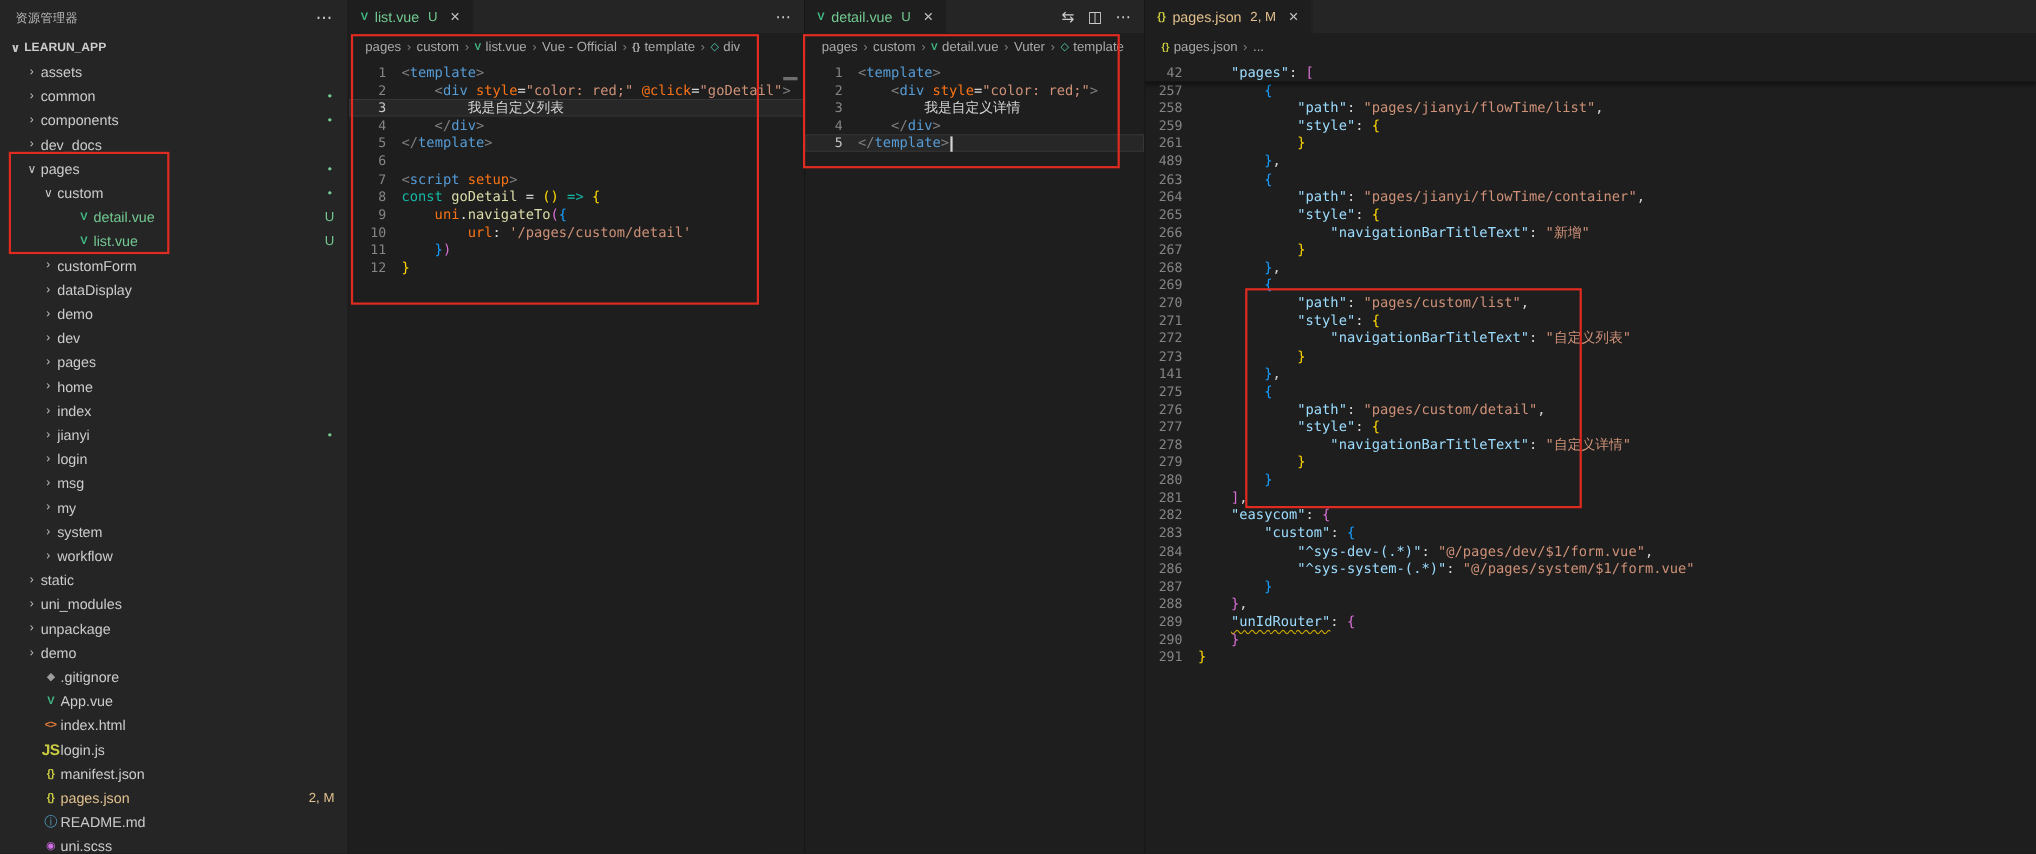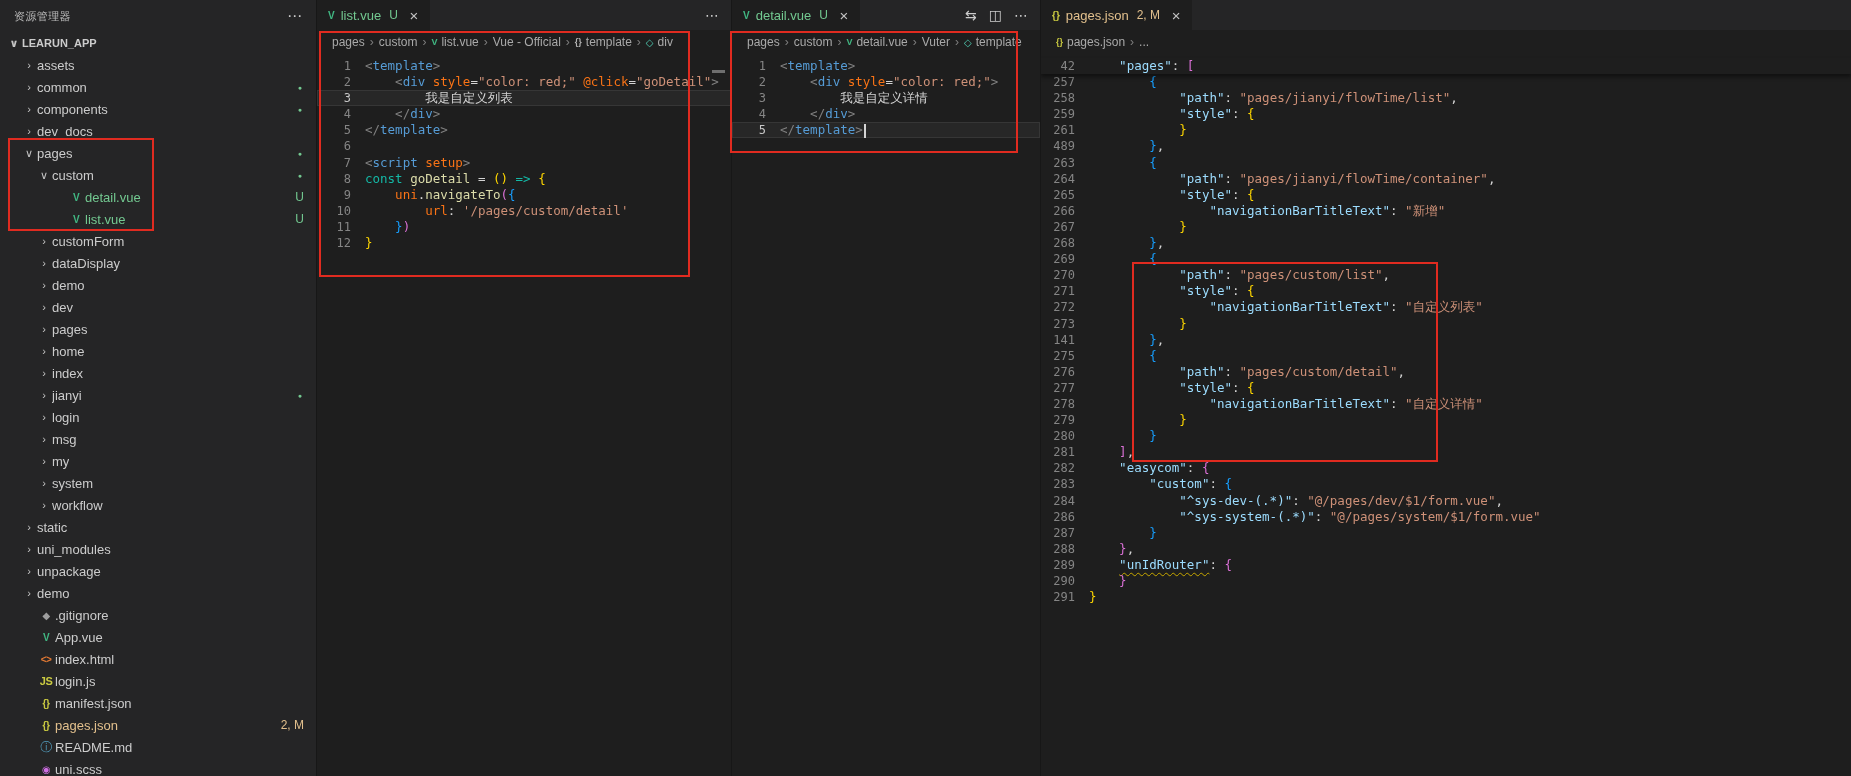--- a/index.html
+++ b/index.html
@@ -13,21 +13,21 @@
   .sb-title{flex:1;letter-spacing:.4px}
   .sb-more{font-size:15px;color:#cccccc;cursor:pointer}
   .tree-root{height:22px;display:flex;align-items:center;padding-left:6px;font-size:11px;font-weight:bold;color:#cccccc;cursor:pointer}
   .tree{flex:1;overflow:hidden}
   .row{height:22px;display:flex;align-items:center;font-size:13px;cursor:pointer;white-space:nowrap}
   .chev{width:16px;flex:none;text-align:center;font-size:11px;color:#c5c5c5}
   .chev-sp{width:16px;flex:none}
   .ficon{width:18px;flex:none;text-align:center;font-weight:bold;font-size:10px;letter-spacing:-.5px}
   .ficon-vue{color:var(--vue-green)}
   .ficon-json{color:#cbcb41}
-  .ficon-js{color:#cbcb41;font-size:11px}
+  .ficon-js{color:#cbcb41;font-size:14px}
   .ficon-html{color:#e37933}
   .ficon-md{color:#519aba;font-size:12px;font-weight:normal}
   .ficon-git{color:#9e9e9e}
   .ficon-scss{color:#cf6ee4}
   .lbl{overflow:hidden;text-overflow:ellipsis}
   .git-untracked{color:var(--untracked-green)}
   .git-modified{color:var(--modified-orange)}
   .dot{margin-left:auto;margin-right:14px;color:var(--untracked-green);font-size:7px}
   .badge{margin-left:auto;margin-right:12px;font-size:12px}
 

